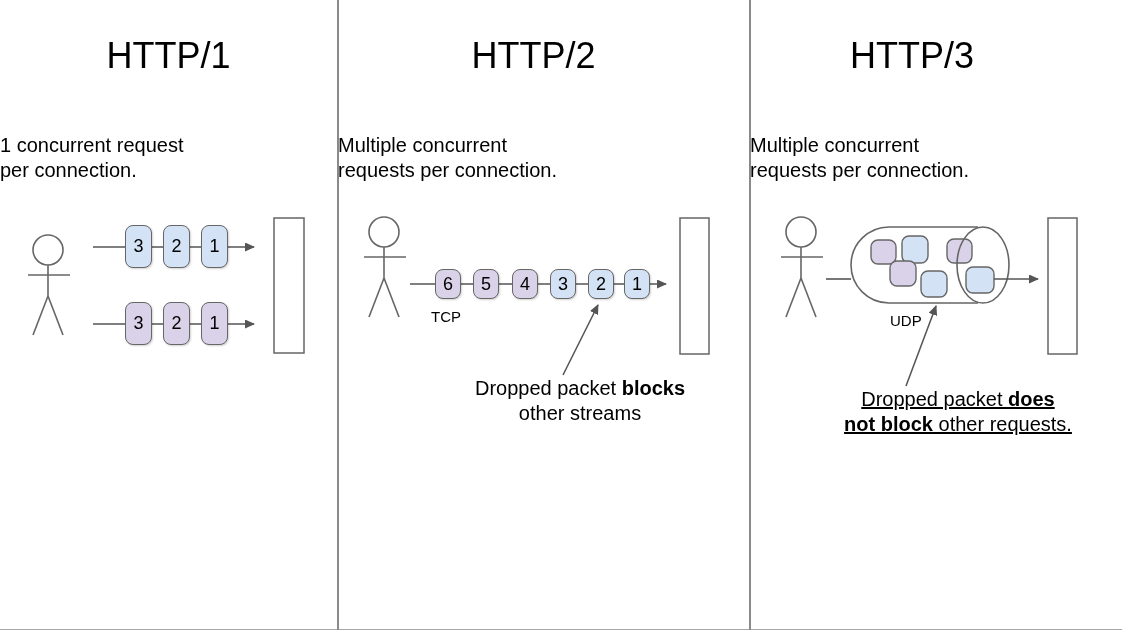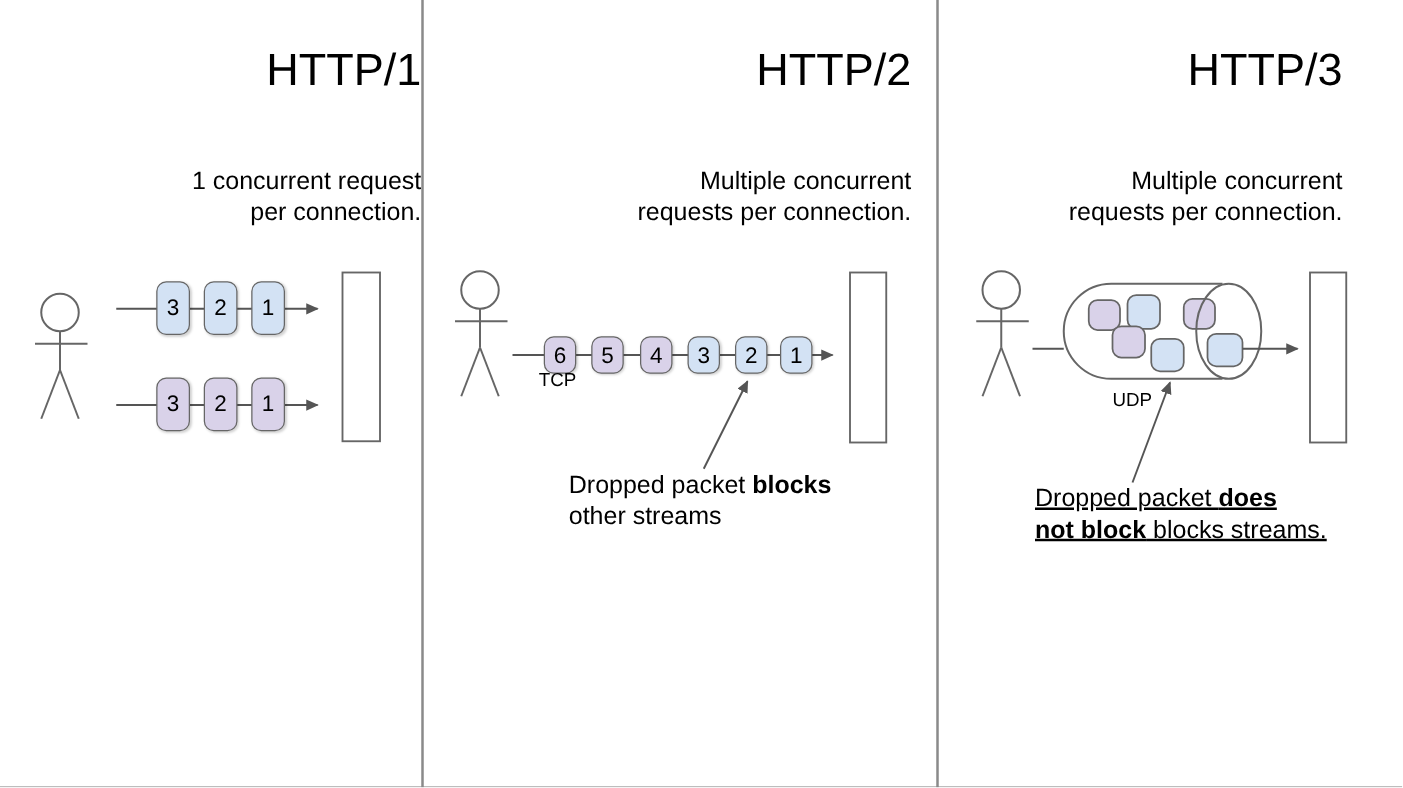--- a/index.html
+++ b/index.html
@@ -5,39 +5,39 @@
   html,body{margin:0;padding:0;background:#fff;}
   #canvas{
     position:relative;width:1122px;height:630px;background:#fff;overflow:hidden;
     font-family:"Liberation Sans","DejaVu Sans",sans-serif;color:#000;
   }
   #art{position:absolute;left:0;top:0;pointer-events:none;}
   .divider{position:absolute;top:0;width:1.5px;height:630px;background:var(--divider-gray,#8a8a8a);}
   .bottom-edge{position:absolute;left:0;top:629px;width:1122px;height:1px;background:var(--divider-gray,#8a8a8a);opacity:.75;}
   .col{position:absolute;top:0;height:630px;}
   .col-title{
-    position:absolute;top:36px;left:0;width:100%;text-align:right;
+    position:absolute;top:36px;left:0;width:100%;text-align:center;
     font-size:36px;line-height:40px;color:#000;white-space:pre;
   }
   .col-subtitle{
-    position:absolute;top:133px;left:0;width:100%;text-align:right;
+    position:absolute;top:133px;left:0;width:100%;text-align:left;
     font-size:20px;line-height:25px;white-space:pre-line;
   }
   .packet{
     position:absolute;border:1.4px solid var(--shape-stroke,#666);border-radius:8px;
     display:flex;align-items:center;justify-content:center;
     font-size:18px;color:#000;box-shadow:1px 1px 2px rgba(0,0,0,.18);
     box-sizing:border-box;
   }
   .packet.blue{background:var(--packet-blue,#d3e2f4);}
   .packet.purple{background:var(--packet-purple,#d9d2e9);}
   .pk-tall{width:27px;height:43px;}
   .pk-sq{width:26px;height:30px;}
   .proto-label{position:absolute;font-size:15px;color:#000;}
-  .annotation{position:absolute;font-size:20px;line-height:25px;white-space:pre-line;}
+  .annotation{position:absolute;font-size:20px;line-height:25px;white-space:pre-line;text-align:center;}
   .annotation b{font-weight:bold;}
 </style>
 </head>
 <body>
 
 <div id="canvas">
 
   <svg id="art" width="1122" height="630" viewBox="0 0 1122 630">
     <defs>
       <marker id="ah" markerWidth="11" markerHeight="10" refX="9" refY="4.5" orient="auto" markerUnits="userSpaceOnUse">
@@ -117,24 +117,24 @@
   <div class="packet purple pk-tall" style="left:163px;top:302px;">2</div>
   <div class="packet purple pk-tall" style="left:201px;top:302px;">1</div>
 
   <div class="packet purple pk-sq" style="left:435px;top:269px;">6</div>
   <div class="packet purple pk-sq" style="left:473px;top:269px;">5</div>
   <div class="packet purple pk-sq" style="left:512px;top:269px;">4</div>
   <div class="packet blue pk-sq" style="left:550px;top:269px;">3</div>
   <div class="packet blue pk-sq" style="left:588px;top:269px;">2</div>
   <div class="packet blue pk-sq" style="left:624px;top:269px;">1</div>
 
-  <div class="proto-label" style="left:431px;top:296px;">TCP</div>
+  <div class="proto-label" style="left:431px;top:308px;">TCP</div>
   <div class="proto-label" style="left:862px;top:312px;margin-left:28px;">UDP</div>
 
   <div class="annotation" style="left:455px;top:376px;width:250px;"><span>Dropped packet </span><b>blocks</b><span>
 other streams</span></div>
   <div class="annotation" style="left:828px;top:387px;width:260px;text-decoration:underline;"><span>Dropped packet </span><b>does
-not block</b><span> blocks streams.</span></div>
+not block</b><span> other requests.</span></div>
 
   <div class="divider" style="left:337px;"></div>
   <div class="divider" style="left:749px;"></div>
   <div class="bottom-edge"></div>
 </div>
 
 </body></html>

